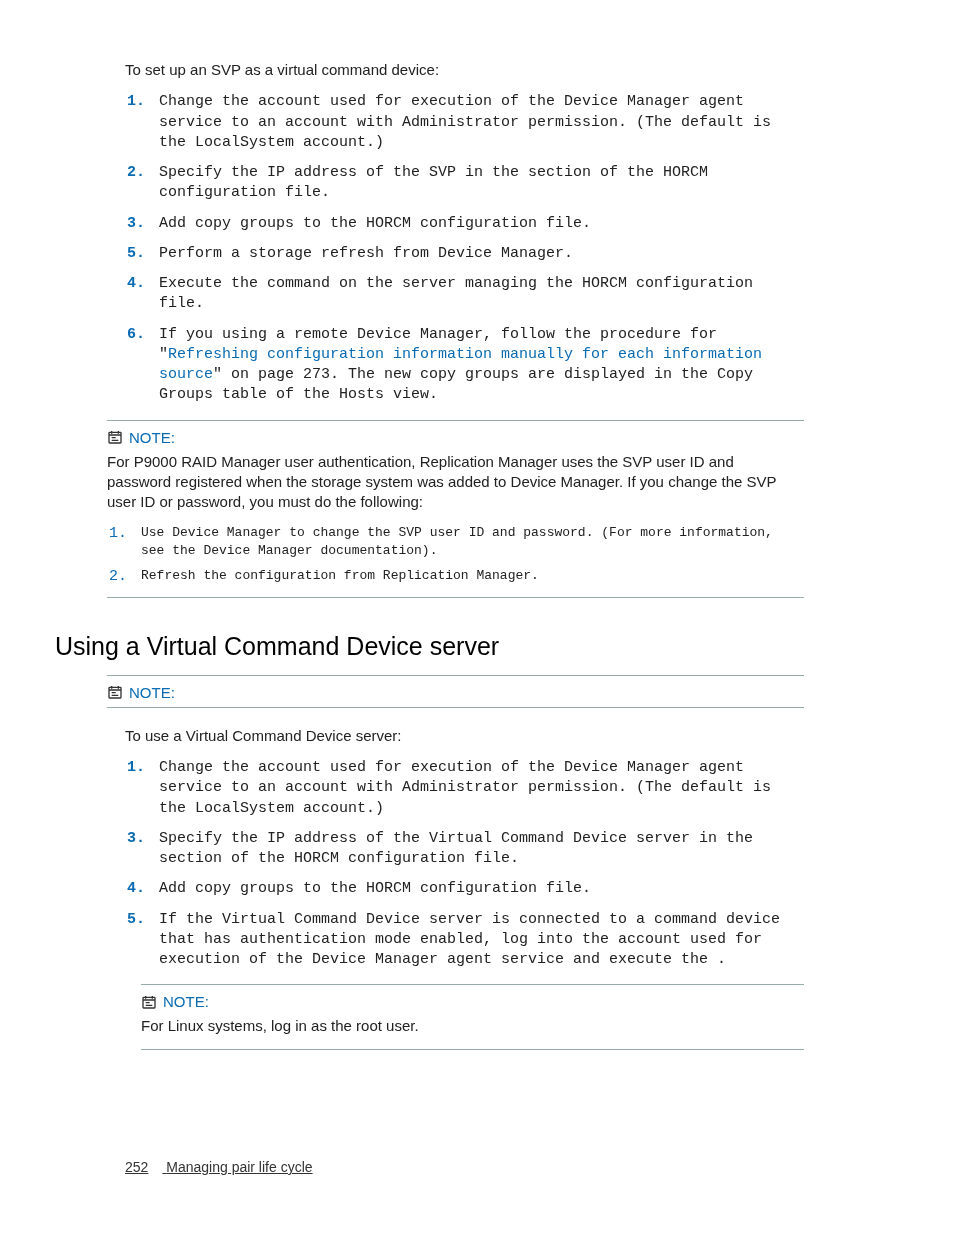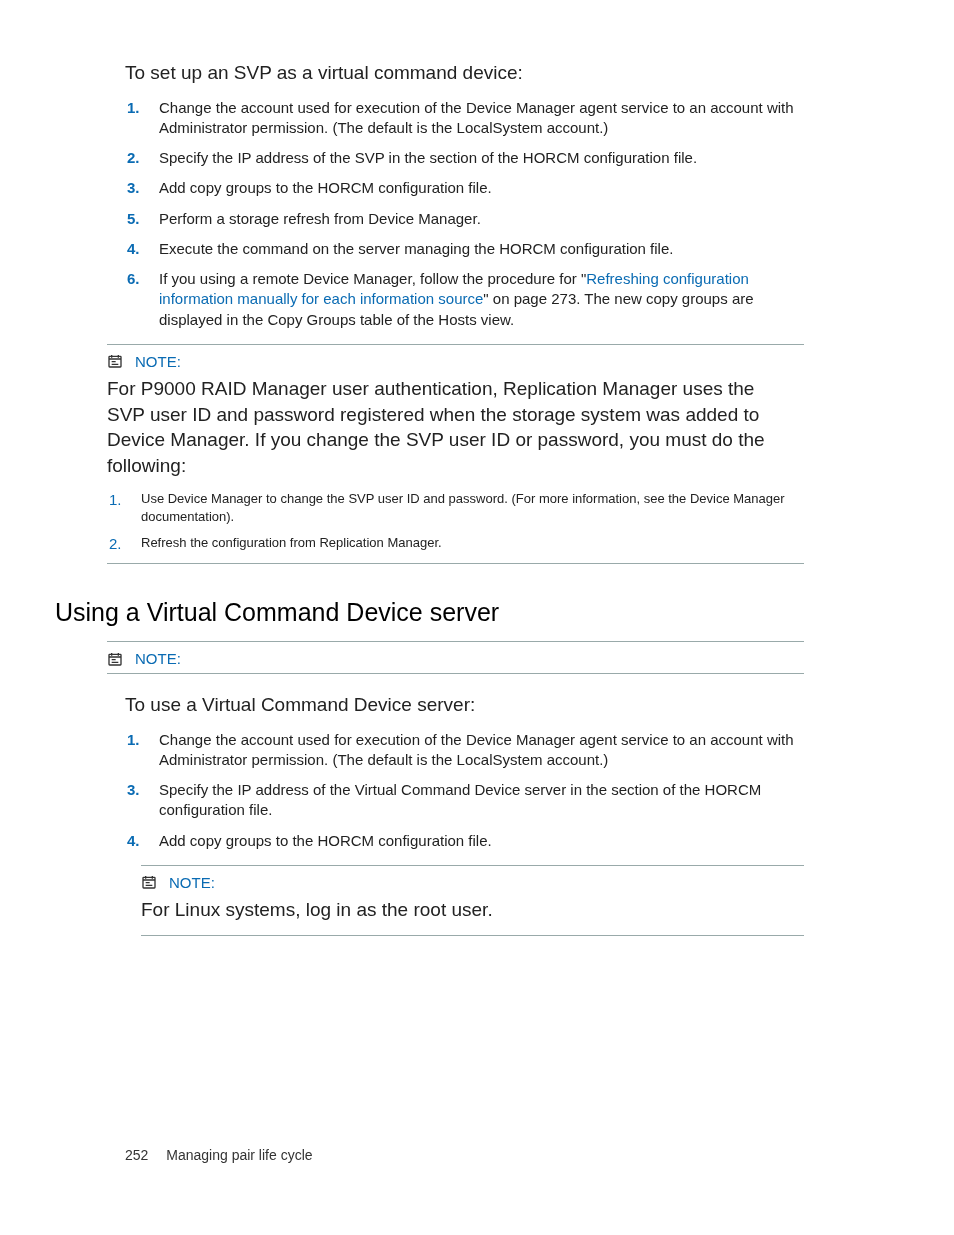--- a/index.html
+++ b/index.html
@@ -11,22 +11,22 @@
     color: #222;
   }
   .page {
     width: 954px;
     min-height: 1235px;
     padding: 60px 150px 60px 55px;
     box-sizing: border-box;
     position: relative;
   }
   .indent-block { margin-left: 70px; }
-  p { font-size: 19px; line-height: 1.35; margin: 0 12px 12px 0; }
-  ol { margin: 0 0 12px 0; padding-left: 30px; }
+  p { font-size: 15px; line-height: 1.35; margin: 0 12px 12px 0; }
+  ol { margin: 0 0 12px 0; padding-left: 30px; font-family: Liberation Mono, monospace; }
   ol.numbered > li { position: relative; list-style: none; margin: 0 0 10px 0; font-size: 15px; line-height: 1.35; padding-left: 4px; }
   ol.numbered > li::before {
     content: attr(data-num) ".";
     position: absolute;
     left: -28px;
     color: #0a6bb3;
     font-weight: bold;
     font-size: 15px;
   }
   ol.note-numbered > li { position: relative; list-style: none; margin: 0 0 8px 0; font-size: 13px; line-height: 1.35; padding-left: 4px; }
@@ -38,21 +38,21 @@
     font-size: 15px;
   }
   .link { color: #0a6bb3; }
   .note-wrap {
     margin-top: 14px;
     margin-bottom: 18px;
   }
   .note-label-row {
     display: flex;
     align-items: center;
-    gap: 12px;
+    gap: 6px;
     margin-bottom: 6px;
   }
   .note-icon {
     width: 16px; height: 16px;
     flex: 0 0 16px;
     color: #333;
   }
   .note-icon svg { width:16px; height:16px; display:block; }
   .note-label { color: #0a6bb3; font-size: 15px; }
   .hr {
@@ -62,23 +62,24 @@
   }
   h2.section-heading {
     color: #000000;
     font-weight: 300;
     font-size: 25px;
     margin: 34px 0 14px 0;
   }
   .footer {
     position: absolute;
     left: 125px;
-    bottom: 72px;
+    bottom: 60px;
     font-size: 14px;
     color: #333;
+    text-decoration: underline;
   }
   .footer .pnum { margin-right: 14px; }
   .note-inner-indent { margin-left: 34px; }
   em, i { font-style: italic; }
 </style>
 </head>
 <body>
 
 <div class="page">
 
@@ -132,20 +133,21 @@
     </div>
     <hr class="hr">
   </div>
 
   <div class="indent-block">
     <p>To use a Virtual Command Device server:</p>
     <ol class="numbered">
       <li data-num="1">Change the account used for execution of the Device Manager agent service to an account with Administrator permission. (The default is the LocalSystem account.)</li>
       <li data-num="3">Specify the IP address of the Virtual Command Device server in the                 section of the HORCM configuration file.</li>
       <li data-num="4">Add copy groups to the HORCM configuration file.</li>
+      <li data-num="5">If the Virtual Command Device server is connected to a command device that has authentication mode enabled, log into the account used for execution of the Device Manager agent service and execute the                         .</li>
     </ol>
   </div>
 
   <div class="note-wrap note-inner-indent" style="margin-left:86px;">
     <hr class="hr">
     <div class="note-label-row">
       <span class="note-icon">
         <svg viewBox="0 0 24 24" fill="none" stroke="currentColor" stroke-width="2">
             <rect x="3" y="5" width="18" height="16" rx="1"></rect>
             <path d="M7 3v4M17 3v4M3 9h18M7 13h6M7 17h10"></path>

